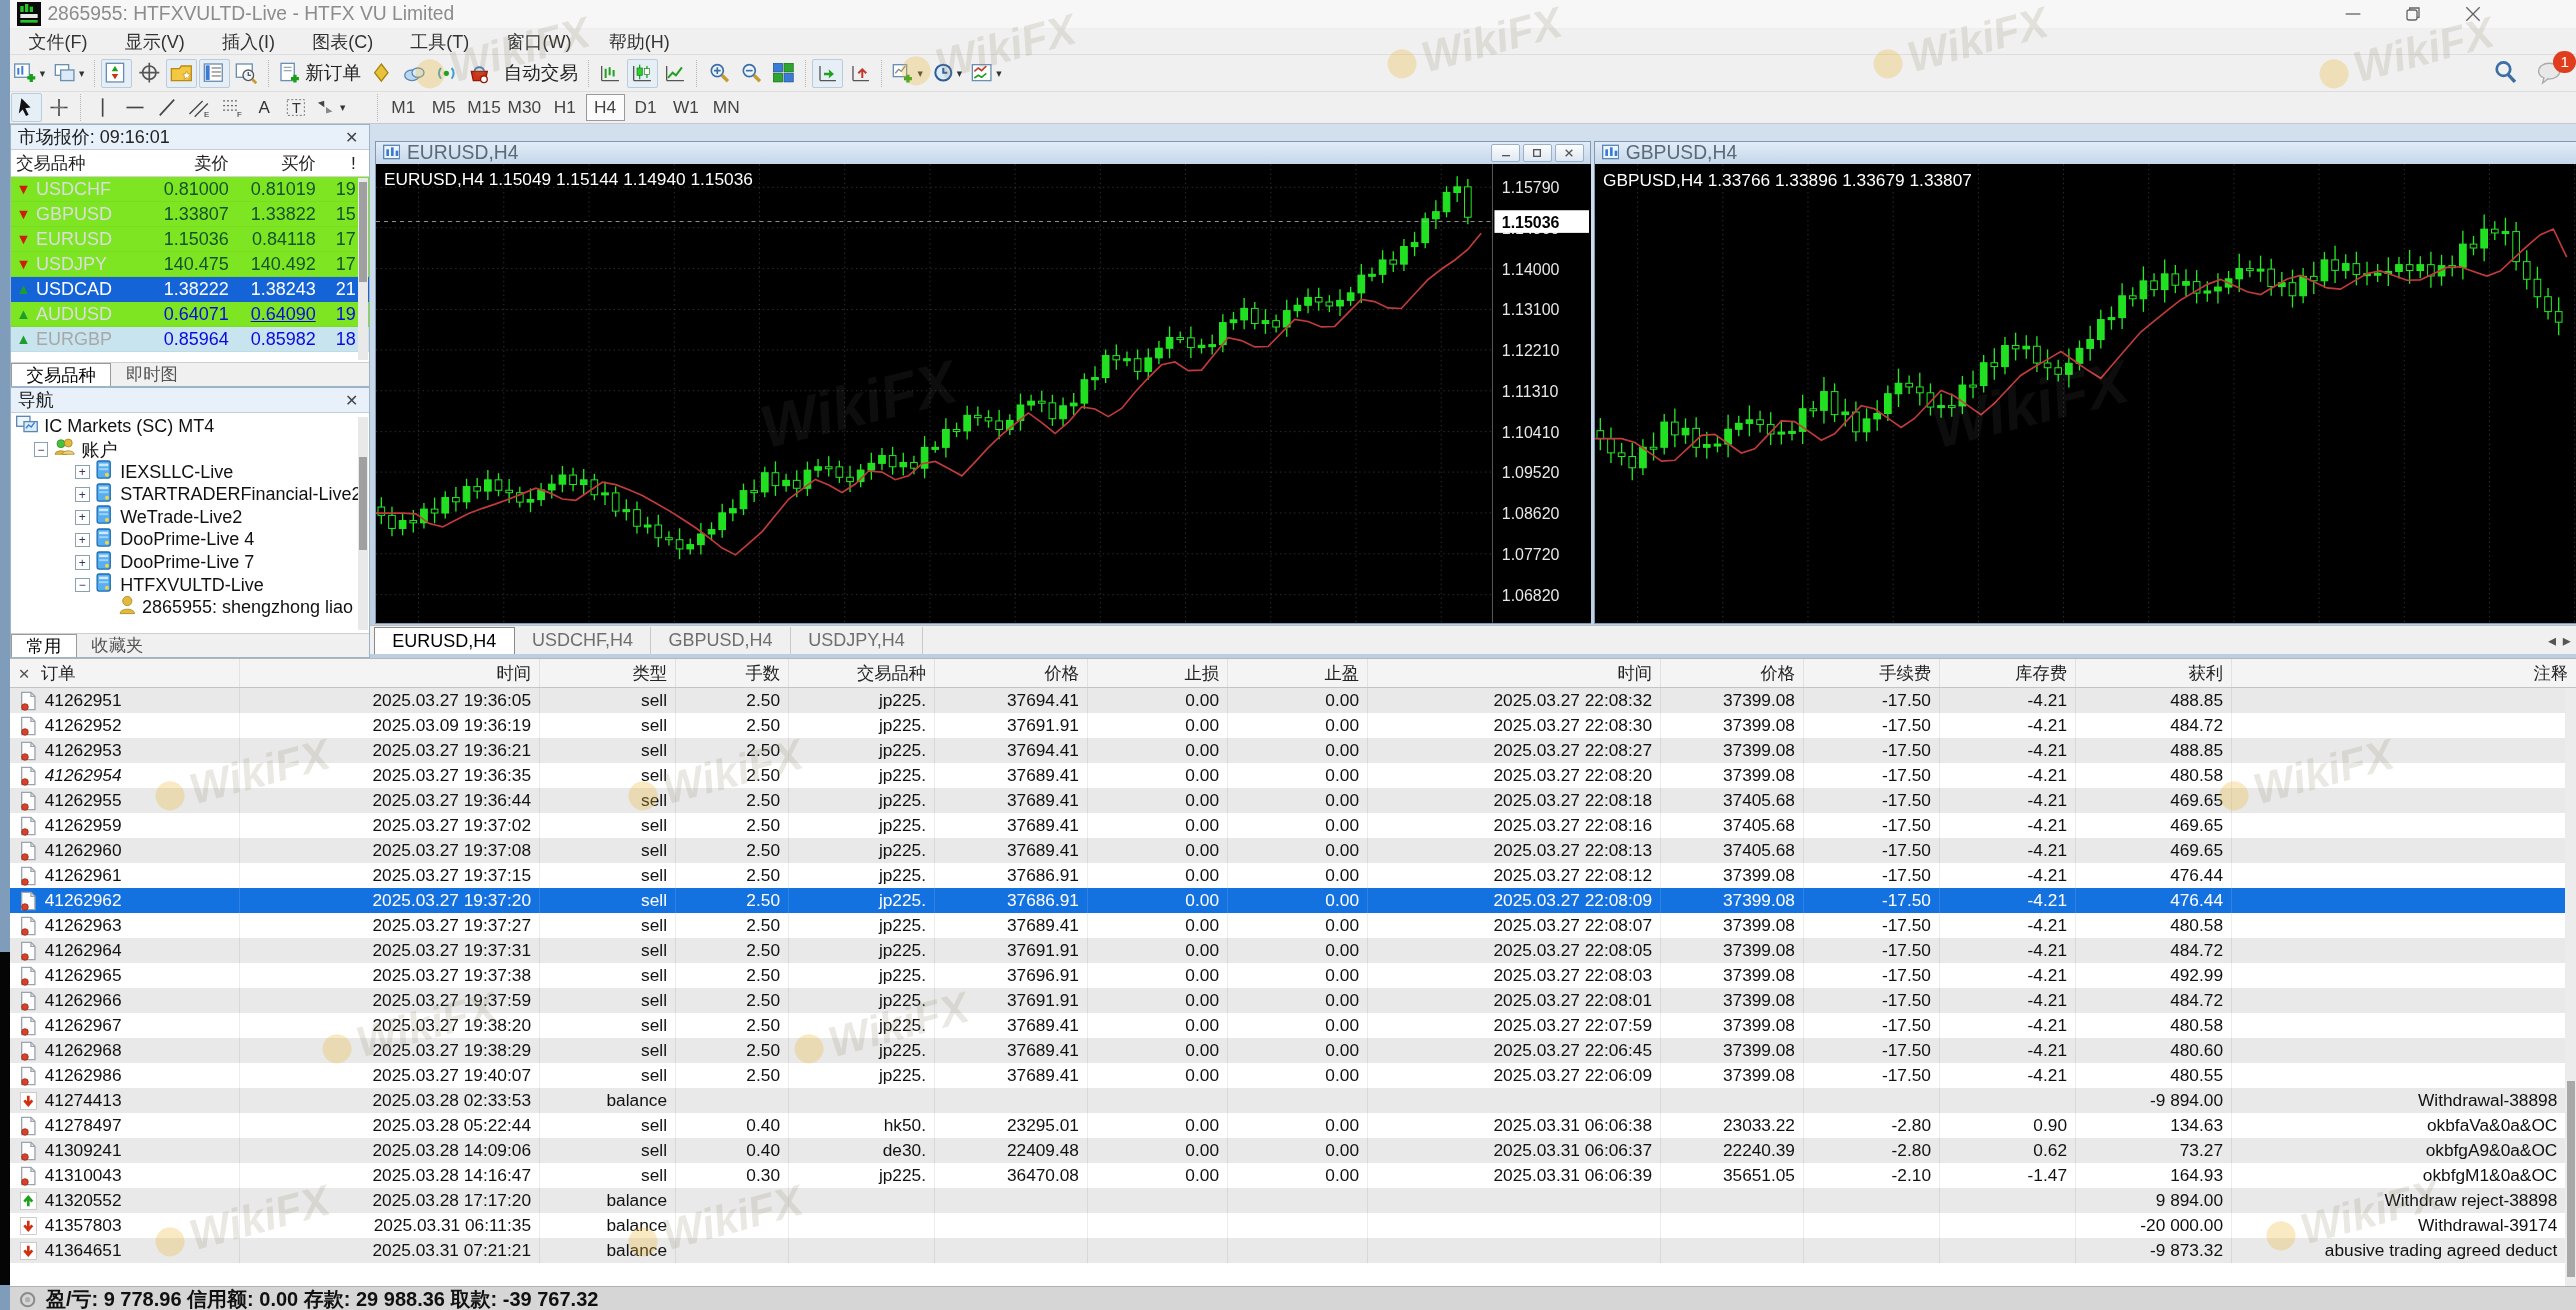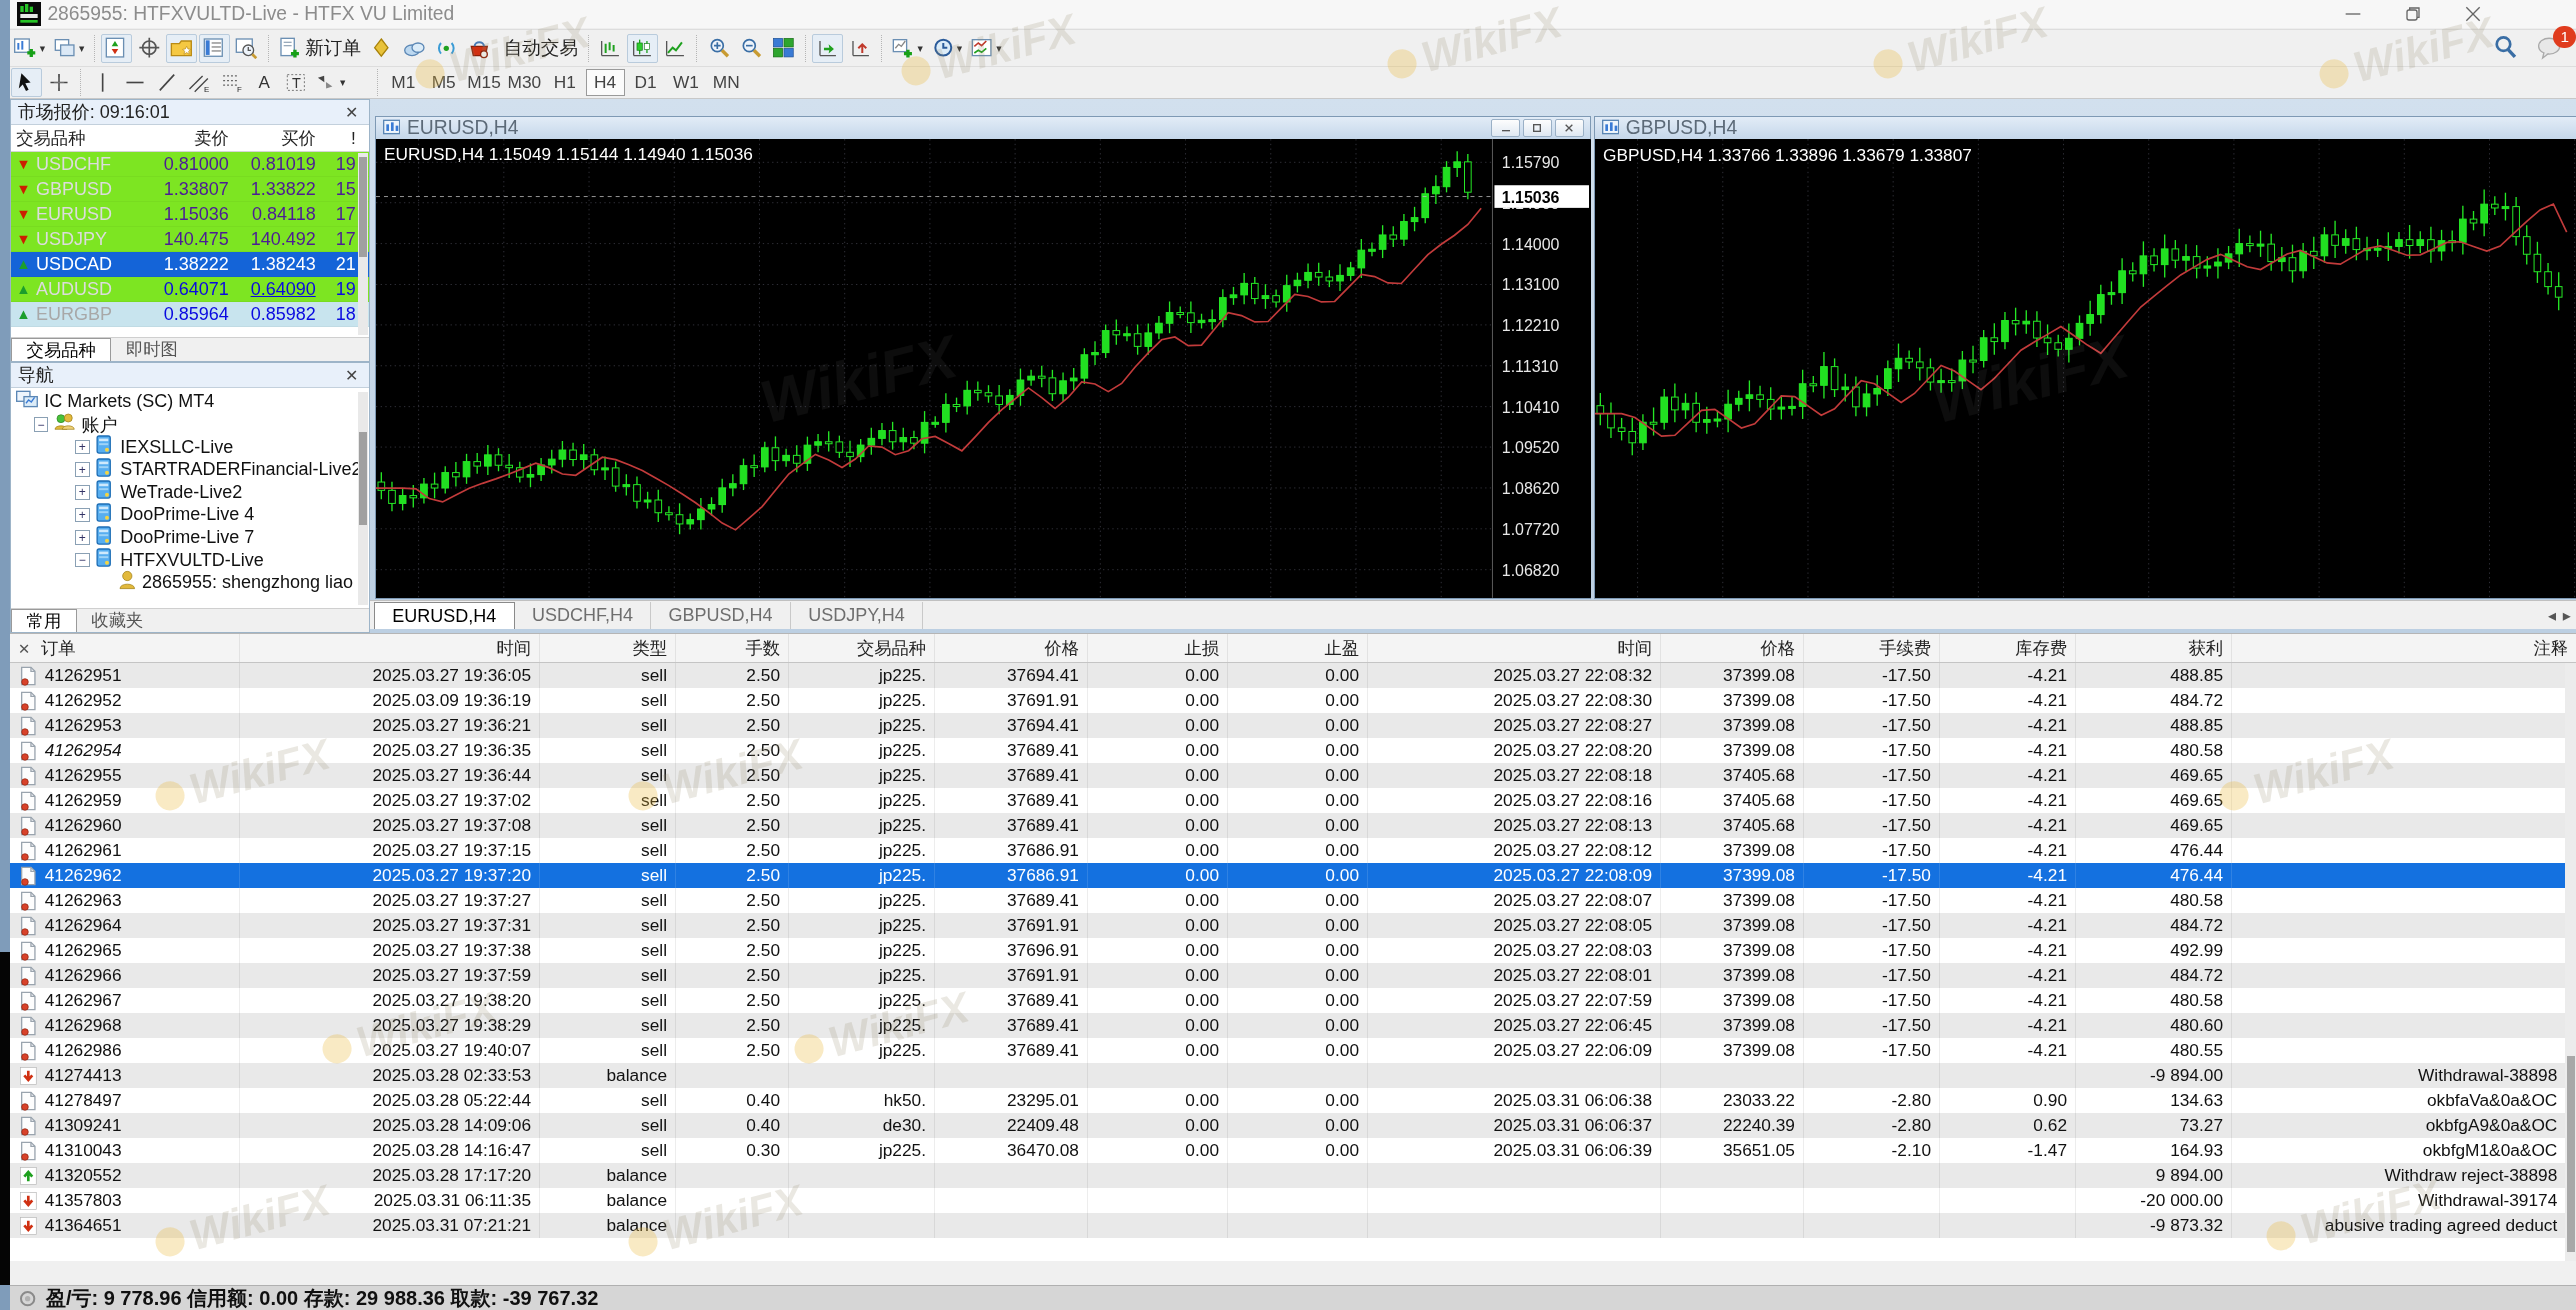--- a/index.html
+++ b/index.html
@@ -45,21 +45,21 @@
   .mwrow{height:25px;display:flex;align-items:center;font-size:18px;flex:0 0 auto;border-bottom:0.7px solid rgba(0,0,0,0.04);}
   .mwrow.green{background:#7de522;}
   .mwrow.sel{background:#1464d8;}
   .mwrow.flash{background:#c8e4ee;}
   .sym{color:#dcdcdc;display:flex;align-items:center;gap:5.3px;}
   .mwrow.sel .sym{color:#fff;}
   .mwrow.flash .sym{color:#a8a8a8;}
   .arr{font-size:14.6px;}
   .arr.down{color:#cc1f00;}
   .arr.up{color:#1c9e2c;}
-  .pr.red{color:#4c1d95;}
+  .pr.red{color:#14532d;}
   .pr.blue{color:#0a0ae0;}
   .mwrow.sel .pr{color:#fff;}
   .ptabs{margin-top:auto;height:24px;display:flex;align-items:flex-end;background:#f0f0f0;border-top:0.7px solid #cfcfcf;flex:0 0 auto;}
   .ptab{font-size:17.3px;color:#555;padding:1.3px 14.6px 2.7px;height:22.6px;display:flex;align-items:center;}
   .ptab.active{background:#fff;border:0.7px solid #9a9a9a;border-bottom:none;color:#000;}
   .vscroll{position:absolute;right:0.7px;width:10.7px;background:#e9e9e9;}
   .vthumb{position:absolute;left:1.3px;width:8px;background:#a0a0a0;}
 
   
   #tree{flex:1 1 auto;overflow:hidden;font-size:18px;color:#111;padding-top:2.7px;}
@@ -134,20 +134,29 @@
             </svg>
           </span>
         <span class="wc">
             <svg width="20" height="20" viewBox="0 0 30 30">
               <path d="M5 5L25 25M25 5L5 25" stroke="#666" stroke-width="2"></path>
             </svg>
           </span>
       </div>
     </div>
 
+    <div id="menubar">
+        <span class="menuitem">文件(F)</span>
+        <span class="menuitem">显示(V)</span>
+        <span class="menuitem">插入(I)</span>
+        <span class="menuitem">图表(C)</span>
+        <span class="menuitem">工具(T)</span>
+        <span class="menuitem">窗口(W)</span>
+        <span class="menuitem">帮助(H)</span>
+      </div>
 
     <div id="toolbar1">
       <div class="tbtn">
           <svg width="22.6" height="22.6" viewBox="0 0 34 34">
             <rect x="1" y="3" width="22" height="20" fill="#fff" stroke="#6b8fb3" stroke-width="2"></rect>
             <rect x="5" y="9" width="3" height="10" fill="#3a7bd5"></rect>
             <rect x="11" y="6" width="3" height="13" fill="#3a7bd5"></rect>
             <path d="M20 24h12M26 18v12" stroke="#17a017" stroke-width="5"></path>
           </svg>
           <span class="drop">▾</span>

